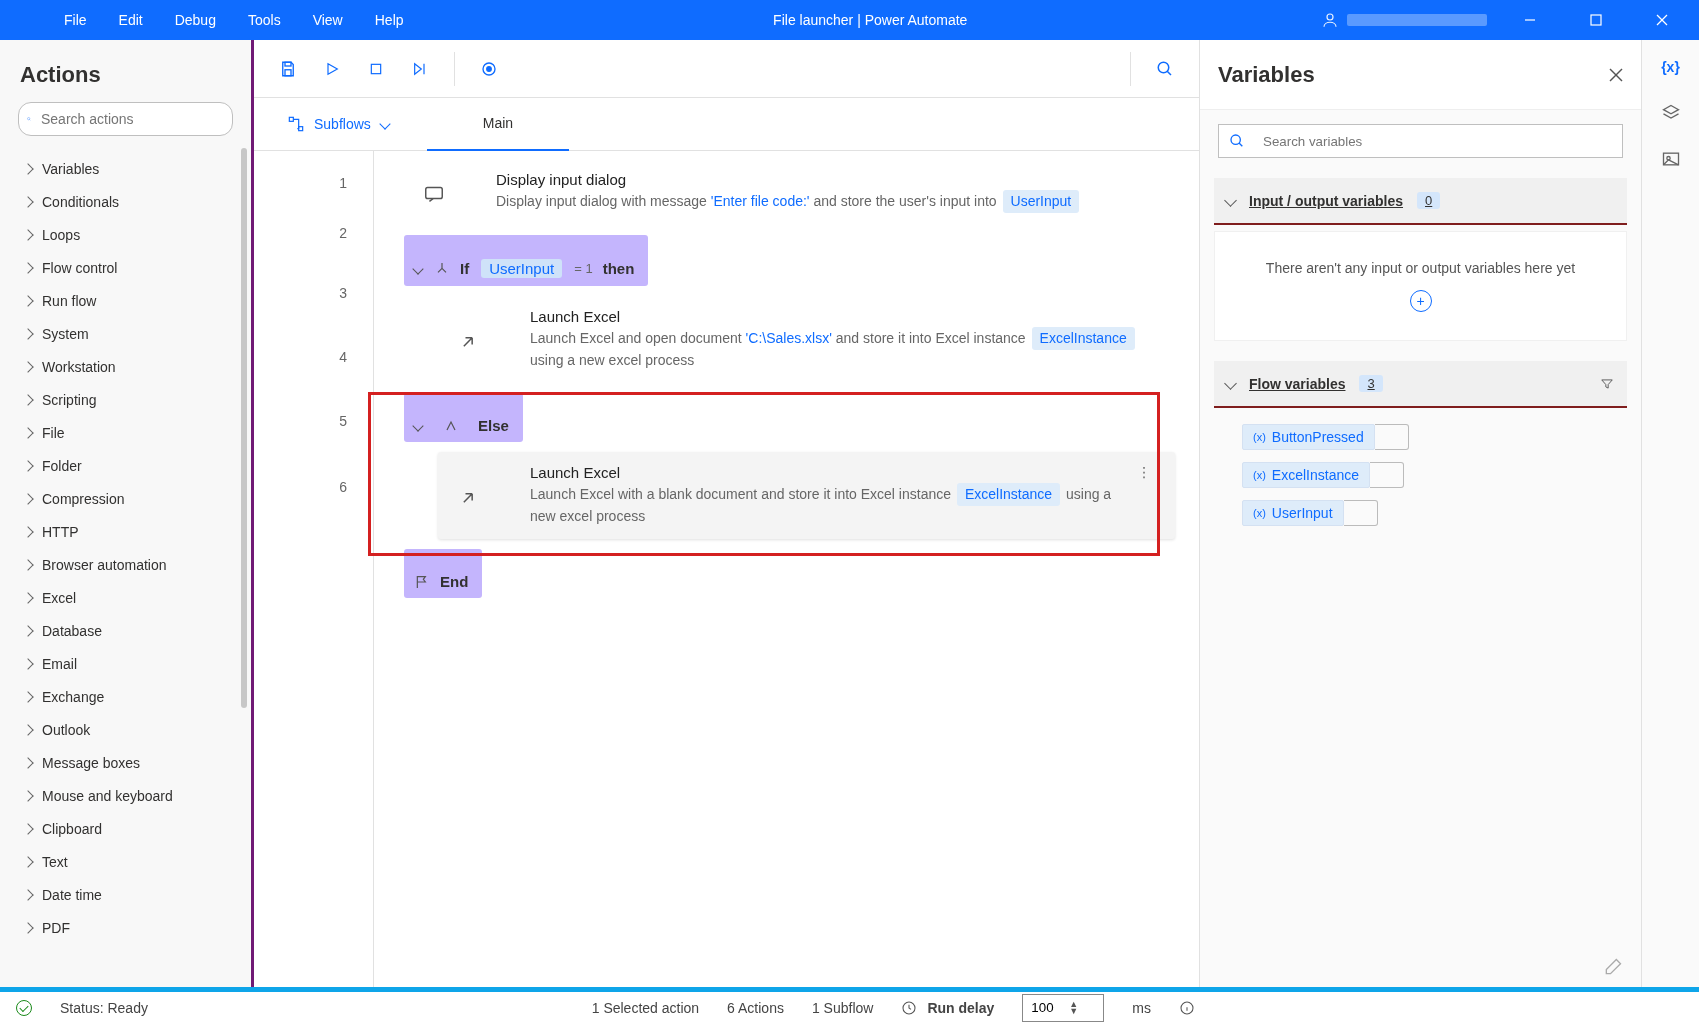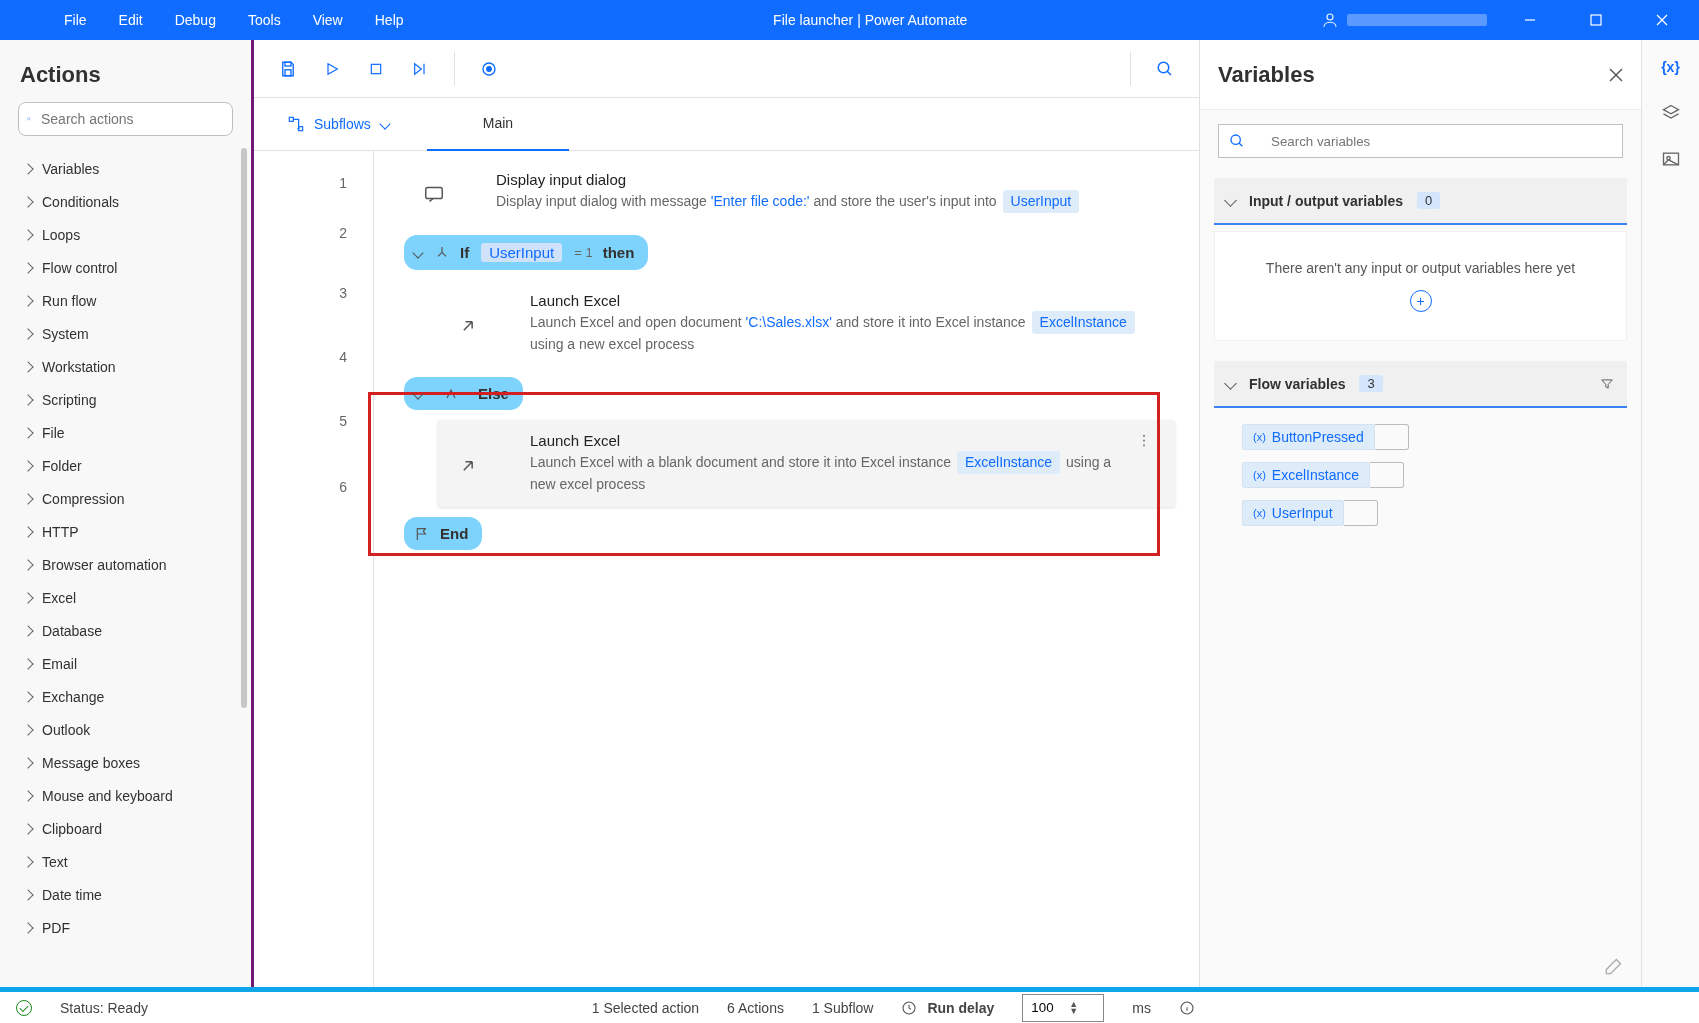--- a/index.html
+++ b/index.html
@@ -11,21 +11,21 @@
   .menu-item { padding:0 16px; height:40px; display:flex; align-items:center; cursor:pointer;}
   .title-center { flex:1; text-align:center; font-size:14px;}
   .title-right { display:flex; align-items:center; gap:20px; padding-right:6px;}
   .user-chunk { display:flex; align-items:center; gap:8px; opacity:.9;}
   .win-btn { width:46px; height:40px; display:flex; align-items:center; justify-content:center; }
   
   
   .app { display:flex; height:calc(1023px - 40px - 36px); }
   .left-panel { width:254px; background:#f8f8f8; border-right:3px solid #701a75; display:flex; flex-direction:column;}
   .left-panel h2 { font-size:22px; font-weight:600; margin:0; padding:22px 20px 14px;}
-  .search-box { margin:0 18px 12px; height:34px; border:1px solid #bfbfbf; border-radius:8px; display:flex; align-items:center; padding:0 8px; background:#fff; gap:8px;}
+  .search-box { margin:0 18px 12px; height:34px; border:1px solid #bfbfbf; border-radius:13px; display:flex; align-items:center; padding:0 8px; background:#fff; gap:8px;}
   .search-box input { border:none; outline:none; background:transparent; flex:1; font-size:14px;}
   .actions-list { flex:1; overflow:auto; padding:4px 0;}
   .action-cat { display:flex; align-items:center; gap:10px; padding:6px 18px 6px 24px; cursor:pointer; height:33px;}
   .chev { width:8px; height:8px; border-right:1.4px solid #666; border-bottom:1.4px solid #666; transform:rotate(-45deg); }
   .left-scroll { position:absolute; right:4px; top:108px; width:6px; height:560px; background:#c7c7c7; border-radius:3px;}
   
   
   .center { flex:1; display:flex; flex-direction:column; min-width:0; position:relative;}
   .toolbar { height:58px; border-bottom:1px solid #e1e1e1; display:flex; align-items:center; padding:0 18px; gap:12px;}
   .tb-btn { width:32px; height:32px; display:flex; align-items:center; justify-content:center; color:#0f6cff; cursor:pointer;}
@@ -40,34 +40,34 @@
   .gutter div { color:#666;}
   .flow { flex:1; padding:8px 24px 0 30px; position:relative;}
   .card { background:#fff; padding:12px 16px; border-radius:3px; flex:1; display:flex; gap:16px;}
   .card.selected { background:#f4f4f4; box-shadow:0 1px 3px rgba(0,0,0,.12);}
   .card-icon { width:28px; display:flex; align-items:center; justify-content:center; padding-top:4px;}
   .card-body { flex:1;margin-left:32px;}
   .card-title { font-size:15px; color:#222; margin-bottom:2px;}
   .card-desc { font-size:14px; color:#666; line-height:1.5;}
   .token { background:#deecfa; color:#0f6cff; padding:1px 8px; border-radius:3px; display:inline-block; margin:0 2px;}
   .string { color:#0f6cff;}
-  .cond-block { background:#7dd3fc; display:inline-flex; align-items:center; gap:10px; padding:8px 14px 8px 10px; border-radius:13px; font-size:15px;}
+  .cond-block { background:#c4b5fd; display:inline-flex; align-items:center; gap:10px; padding:24px 14px 8px 10px; border-radius:3px; font-size:15px;}
   .cond-inner-chev{ width:8px; height:8px; border-right:1.6px solid #555; border-bottom:1.6px solid #555; transform:rotate(45deg); margin-right:2px;}
   .indent1 { margin-left:34px;}
   .red-box { position:absolute; border:3px solid #d42020; pointer-events:none; }
   .more-dots { color:#666; padding:0 8px; cursor:pointer;}
   
   
   .right-panel { width:442px; border-left:1px solid #e1e1e1; background:#fafafa; display:flex; flex-direction:column; position:relative;}
   .right-header { height:70px; display:flex; align-items:center; justify-content:space-between; padding:0 18px; background:#fff; border-bottom:1px solid #eee;}
   .right-header h2 { font-size:22px; font-weight:600; margin:0;}
-  .var-search { margin:14px 18px; height:34px; border:1px solid #bfbfbf; display:flex; align-items:center; padding:0 10px; gap:24px; background:#fff;}
+  .var-search { margin:14px 18px; height:34px; border:1px solid #bfbfbf; display:flex; align-items:center; padding:0 10px; gap:16px; background:#fff;}
   .var-search input { border:none; outline:none; flex:1; background:transparent; }
   .var-section { margin:6px 14px; background:#f0f0f0;}
-  .var-section.active { border-bottom:2px solid #3b82f6;}
+  .var-section.active { border-bottom:2px solid #7f1d1d;text-decoration:underline;}
   .var-sec-head { display:flex; align-items:center; gap:14px; padding:14px 12px;}
   .sec-chev { width:9px;height:9px;border-right:1.6px solid #555;border-bottom:1.6px solid #555; transform:rotate(45deg);}
   .badge { background:#d4e6fb; color:#333; border-radius:3px; padding:1px 8px; font-size:13px;}
   .var-empty { background:#fff; border:1px solid #f0f0f0; padding:28px 12px; text-align:center; color:#555;}
   .plus-circle { width:22px;height:22px;border:1.5px solid #0f6cff;border-radius:50%;display:flex;align-items:center;justify-content:center;color:#0f6cff;margin:14px auto 0;}
   .var-chip-row { display:flex; align-items:center; gap:0; margin:0 18px 12px 42px;}
   .var-chip { background:#deecfa; color:#0f6cff; padding:4px 10px; border-radius:2px; display:flex; align-items:center; gap:6px; border:1px solid #d4e1f2;}
   .var-chip .x { font-size:11px; }
   .var-tail { width:34px; height:26px; border:1px solid #bbb; border-left:none; border-top-right-radius:3px; border-bottom-right-radius:3px;}
   

